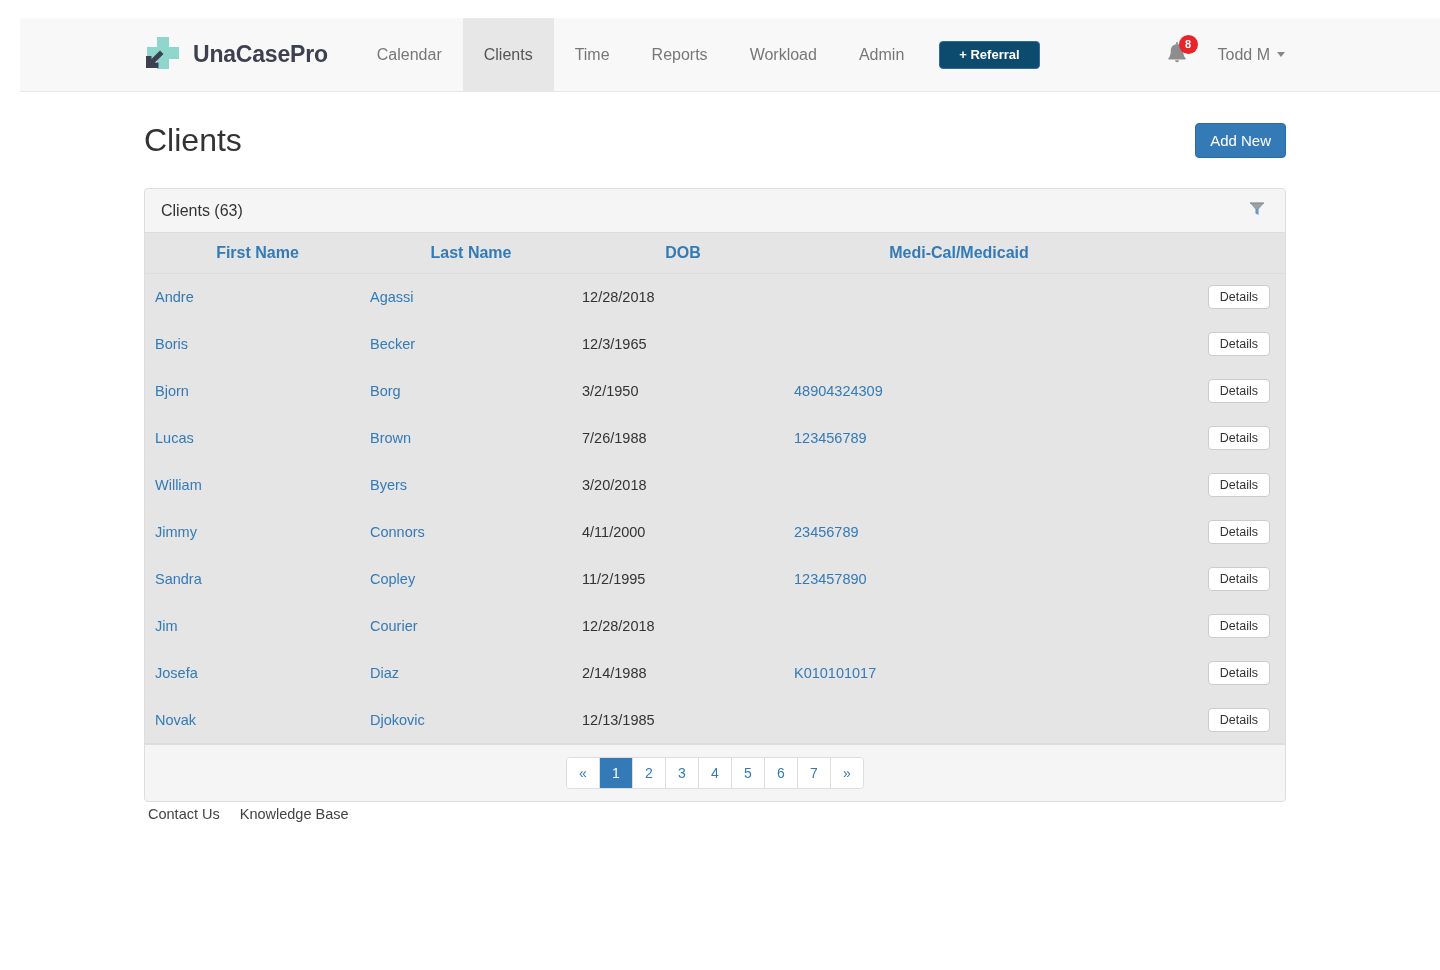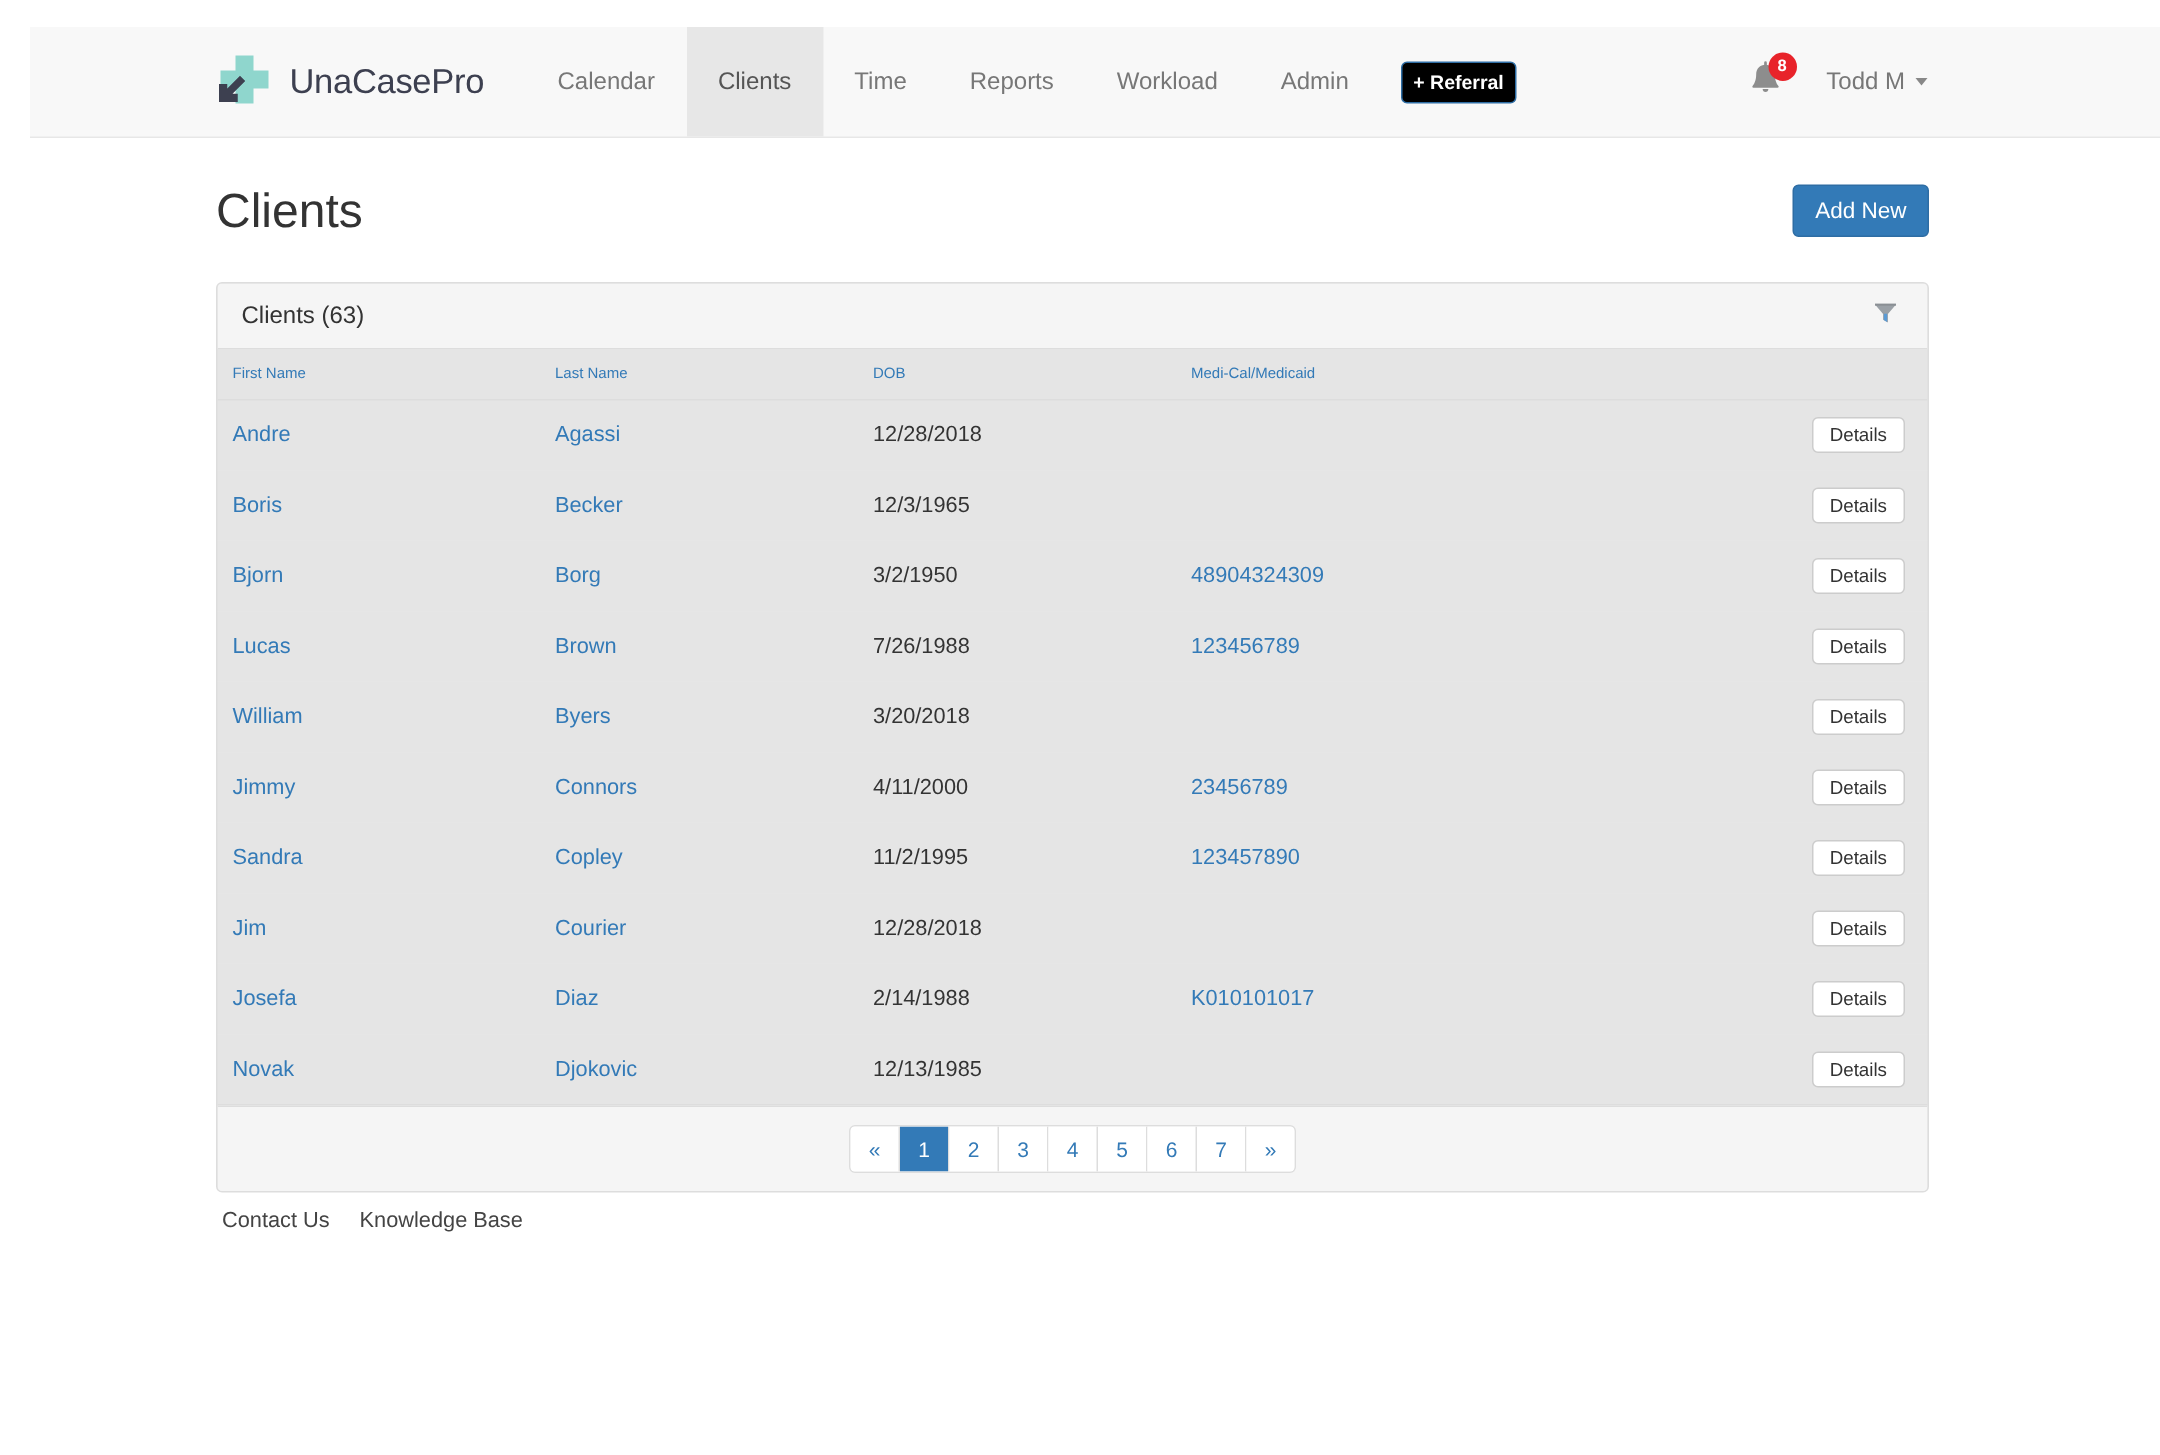--- a/index.html
+++ b/index.html
@@ -35,21 +35,21 @@
     cursor: pointer;
   }
   .logo-mark {
     width: 40px;
     height: 40px;
     position: relative;
     flex: none;
   }
   .brand-text {
     font-size: 23px;
-    font-weight: normal;
+    font-weight: bold;
     color: #3d4050;
     letter-spacing: -0.2px;
     white-space: nowrap;
   }
   .nav-items {
     display: flex;
     align-items: stretch;
     list-style: none;
     margin: 0;
     padding: 0;
@@ -66,28 +66,28 @@
     cursor: pointer;
     white-space: nowrap;
   }
   .nav-link.active {
     background: #e7e7e7;
     color: #555555;
   }
   .referral-btn {
     align-self: center;
     margin-left: 14px;
-    background: #000000;
+    background: #0c4a6e;
     border: 1px solid #2e6da4;
     border-radius: 4px;
     color: #ffffff;
     font-size: 13px;
     font-weight: bold;
     font-family: "Liberation Sans", sans-serif;
-    padding: 6px 7px;
+    padding: 6px 19px;
     cursor: pointer;
     white-space: nowrap;
     height: 28px;
     line-height: 14px;
   }
   .nav-right {
     margin-left: auto;
     display: flex;
     align-items: center;
     padding-right: 155px;
@@ -197,23 +197,23 @@
     display: flex;
     align-items: center;
   }
 
   table.clients {
     width: 100%;
     border-collapse: collapse;
     table-layout: fixed;
   }
   table.clients th {
-    text-align: left;
-    font-size: 10px;
-    font-weight: normal;
+    text-align: center;
+    font-size: 16px;
+    font-weight: bold;
     color: #337ab7;
     padding: 11px 0 11px 10px;
     border-bottom: 1px solid #dddddd;
     cursor: pointer;
   }
   table.clients td {
     font-size: 14.5px;
     color: #333333;
     padding: 11px 0 11px 10px;
     border-bottom: 1px solid #e6e6e6;

